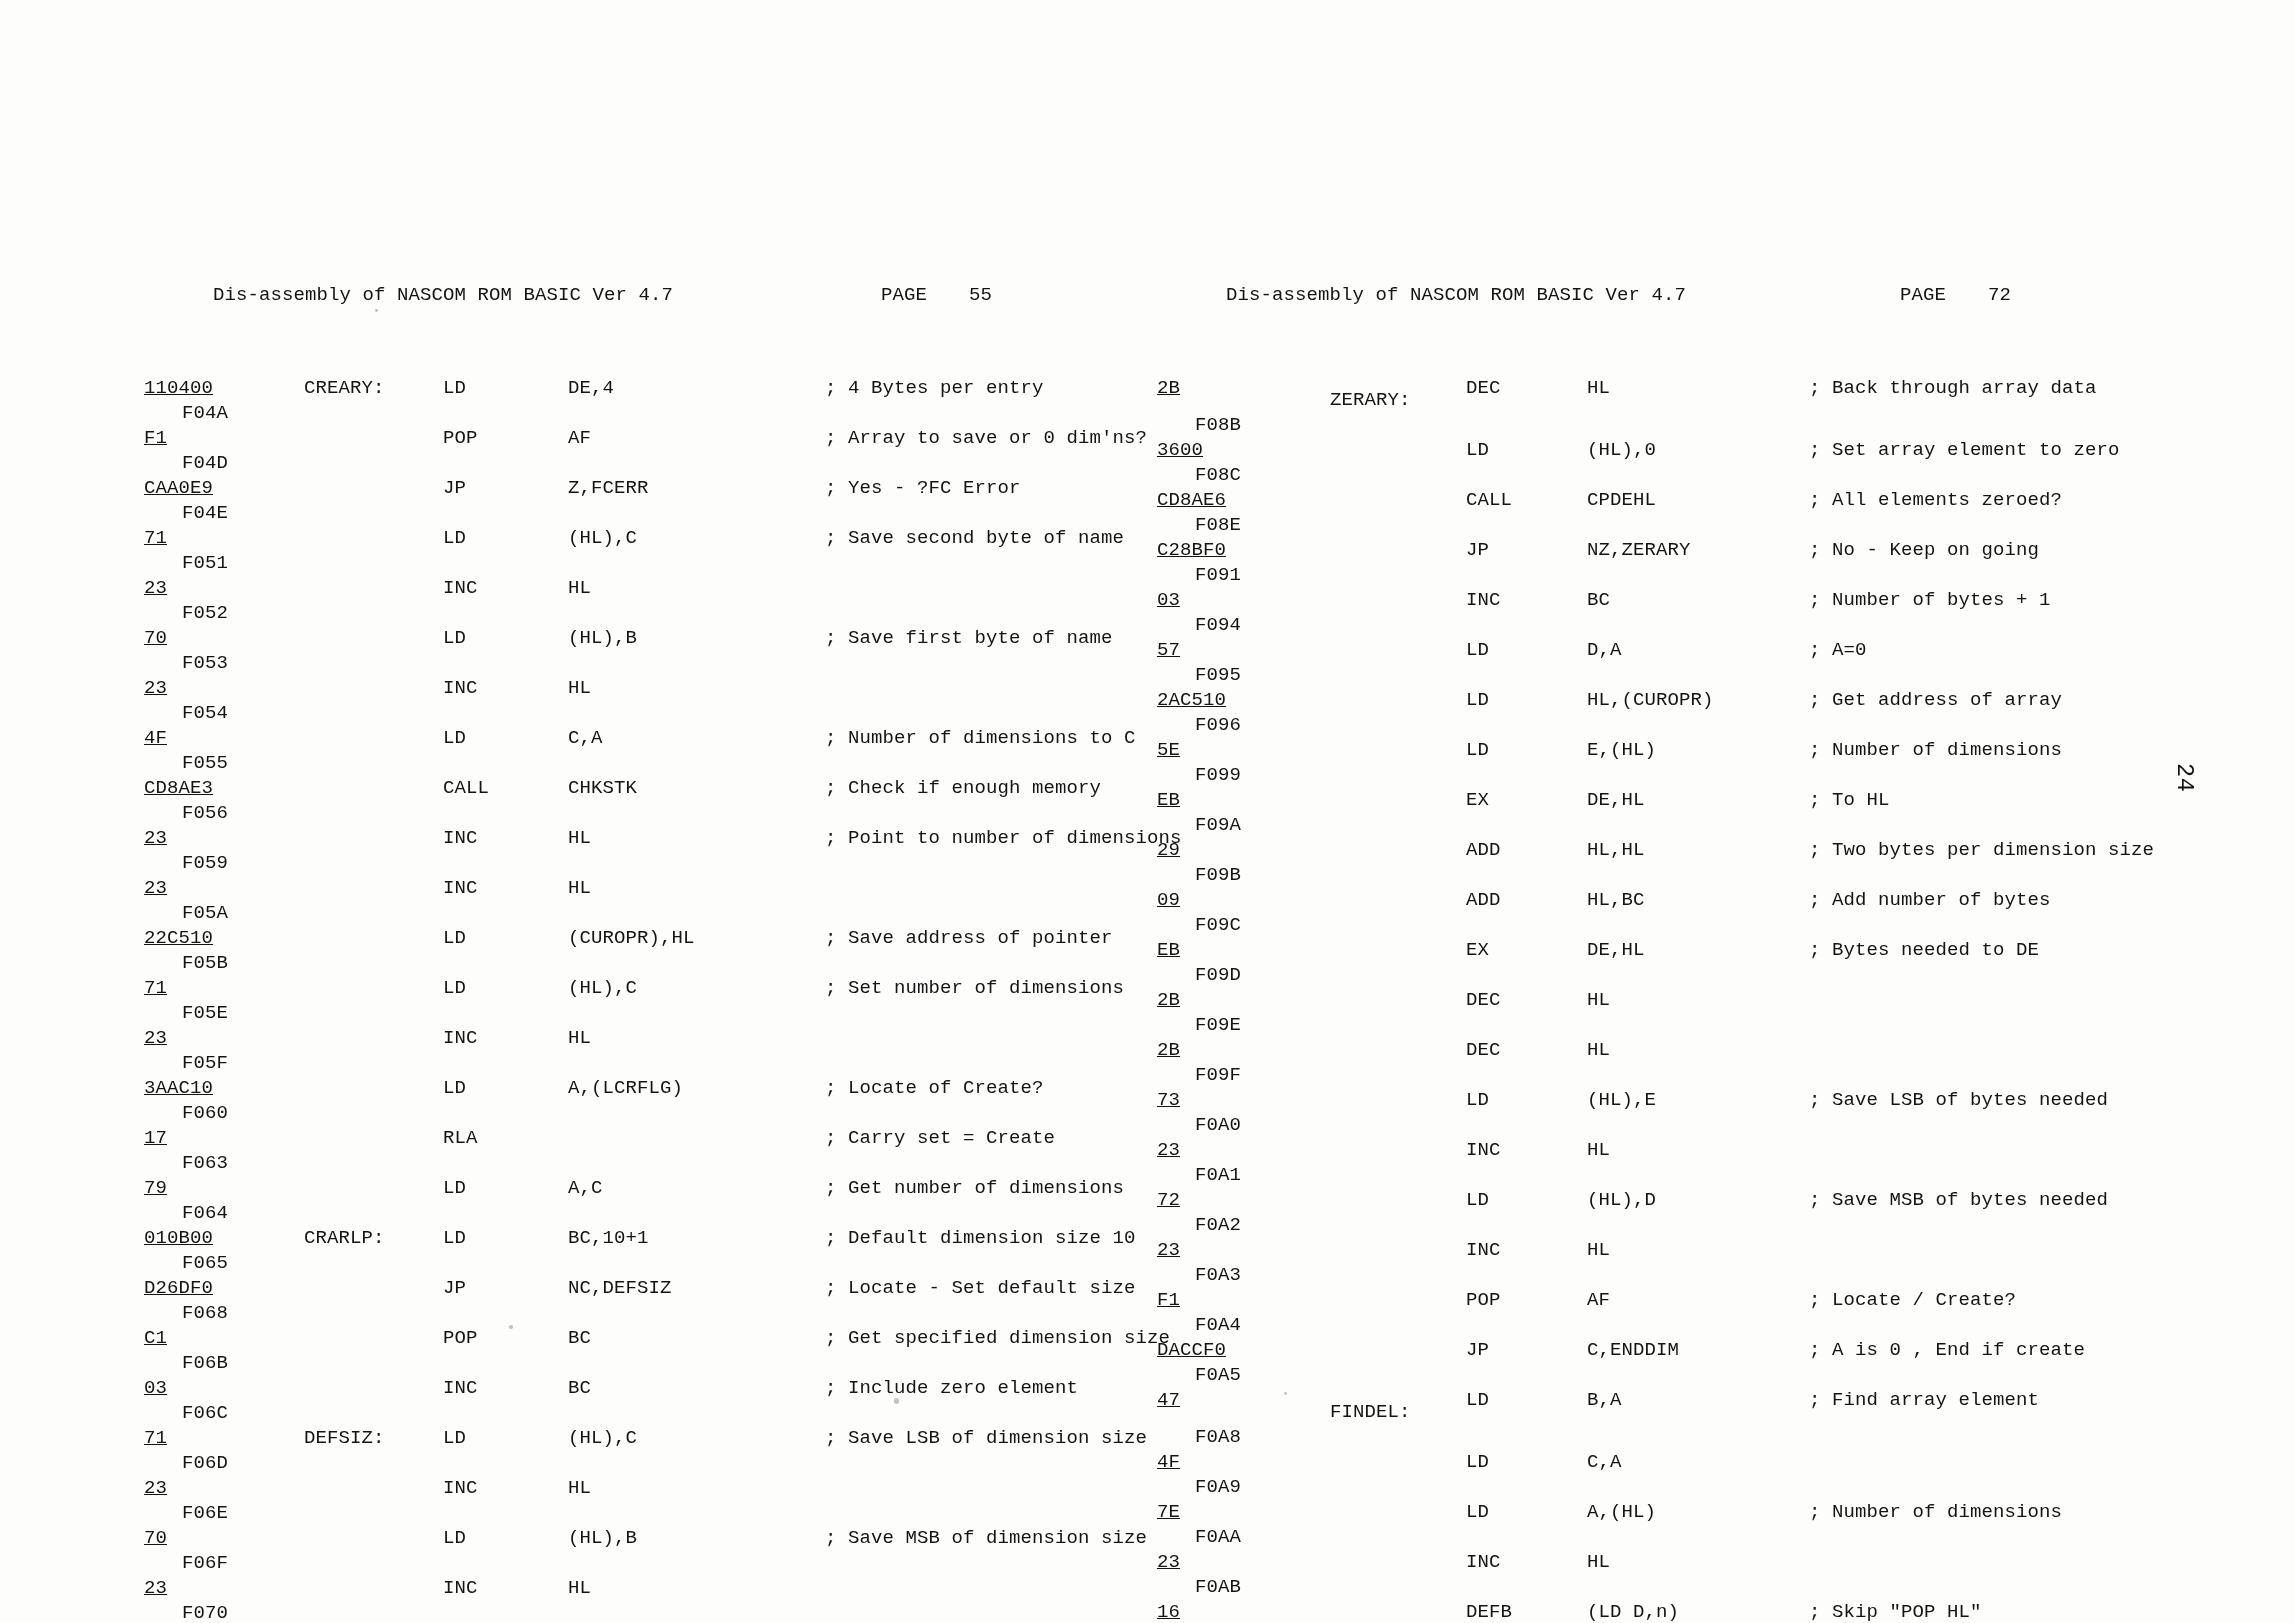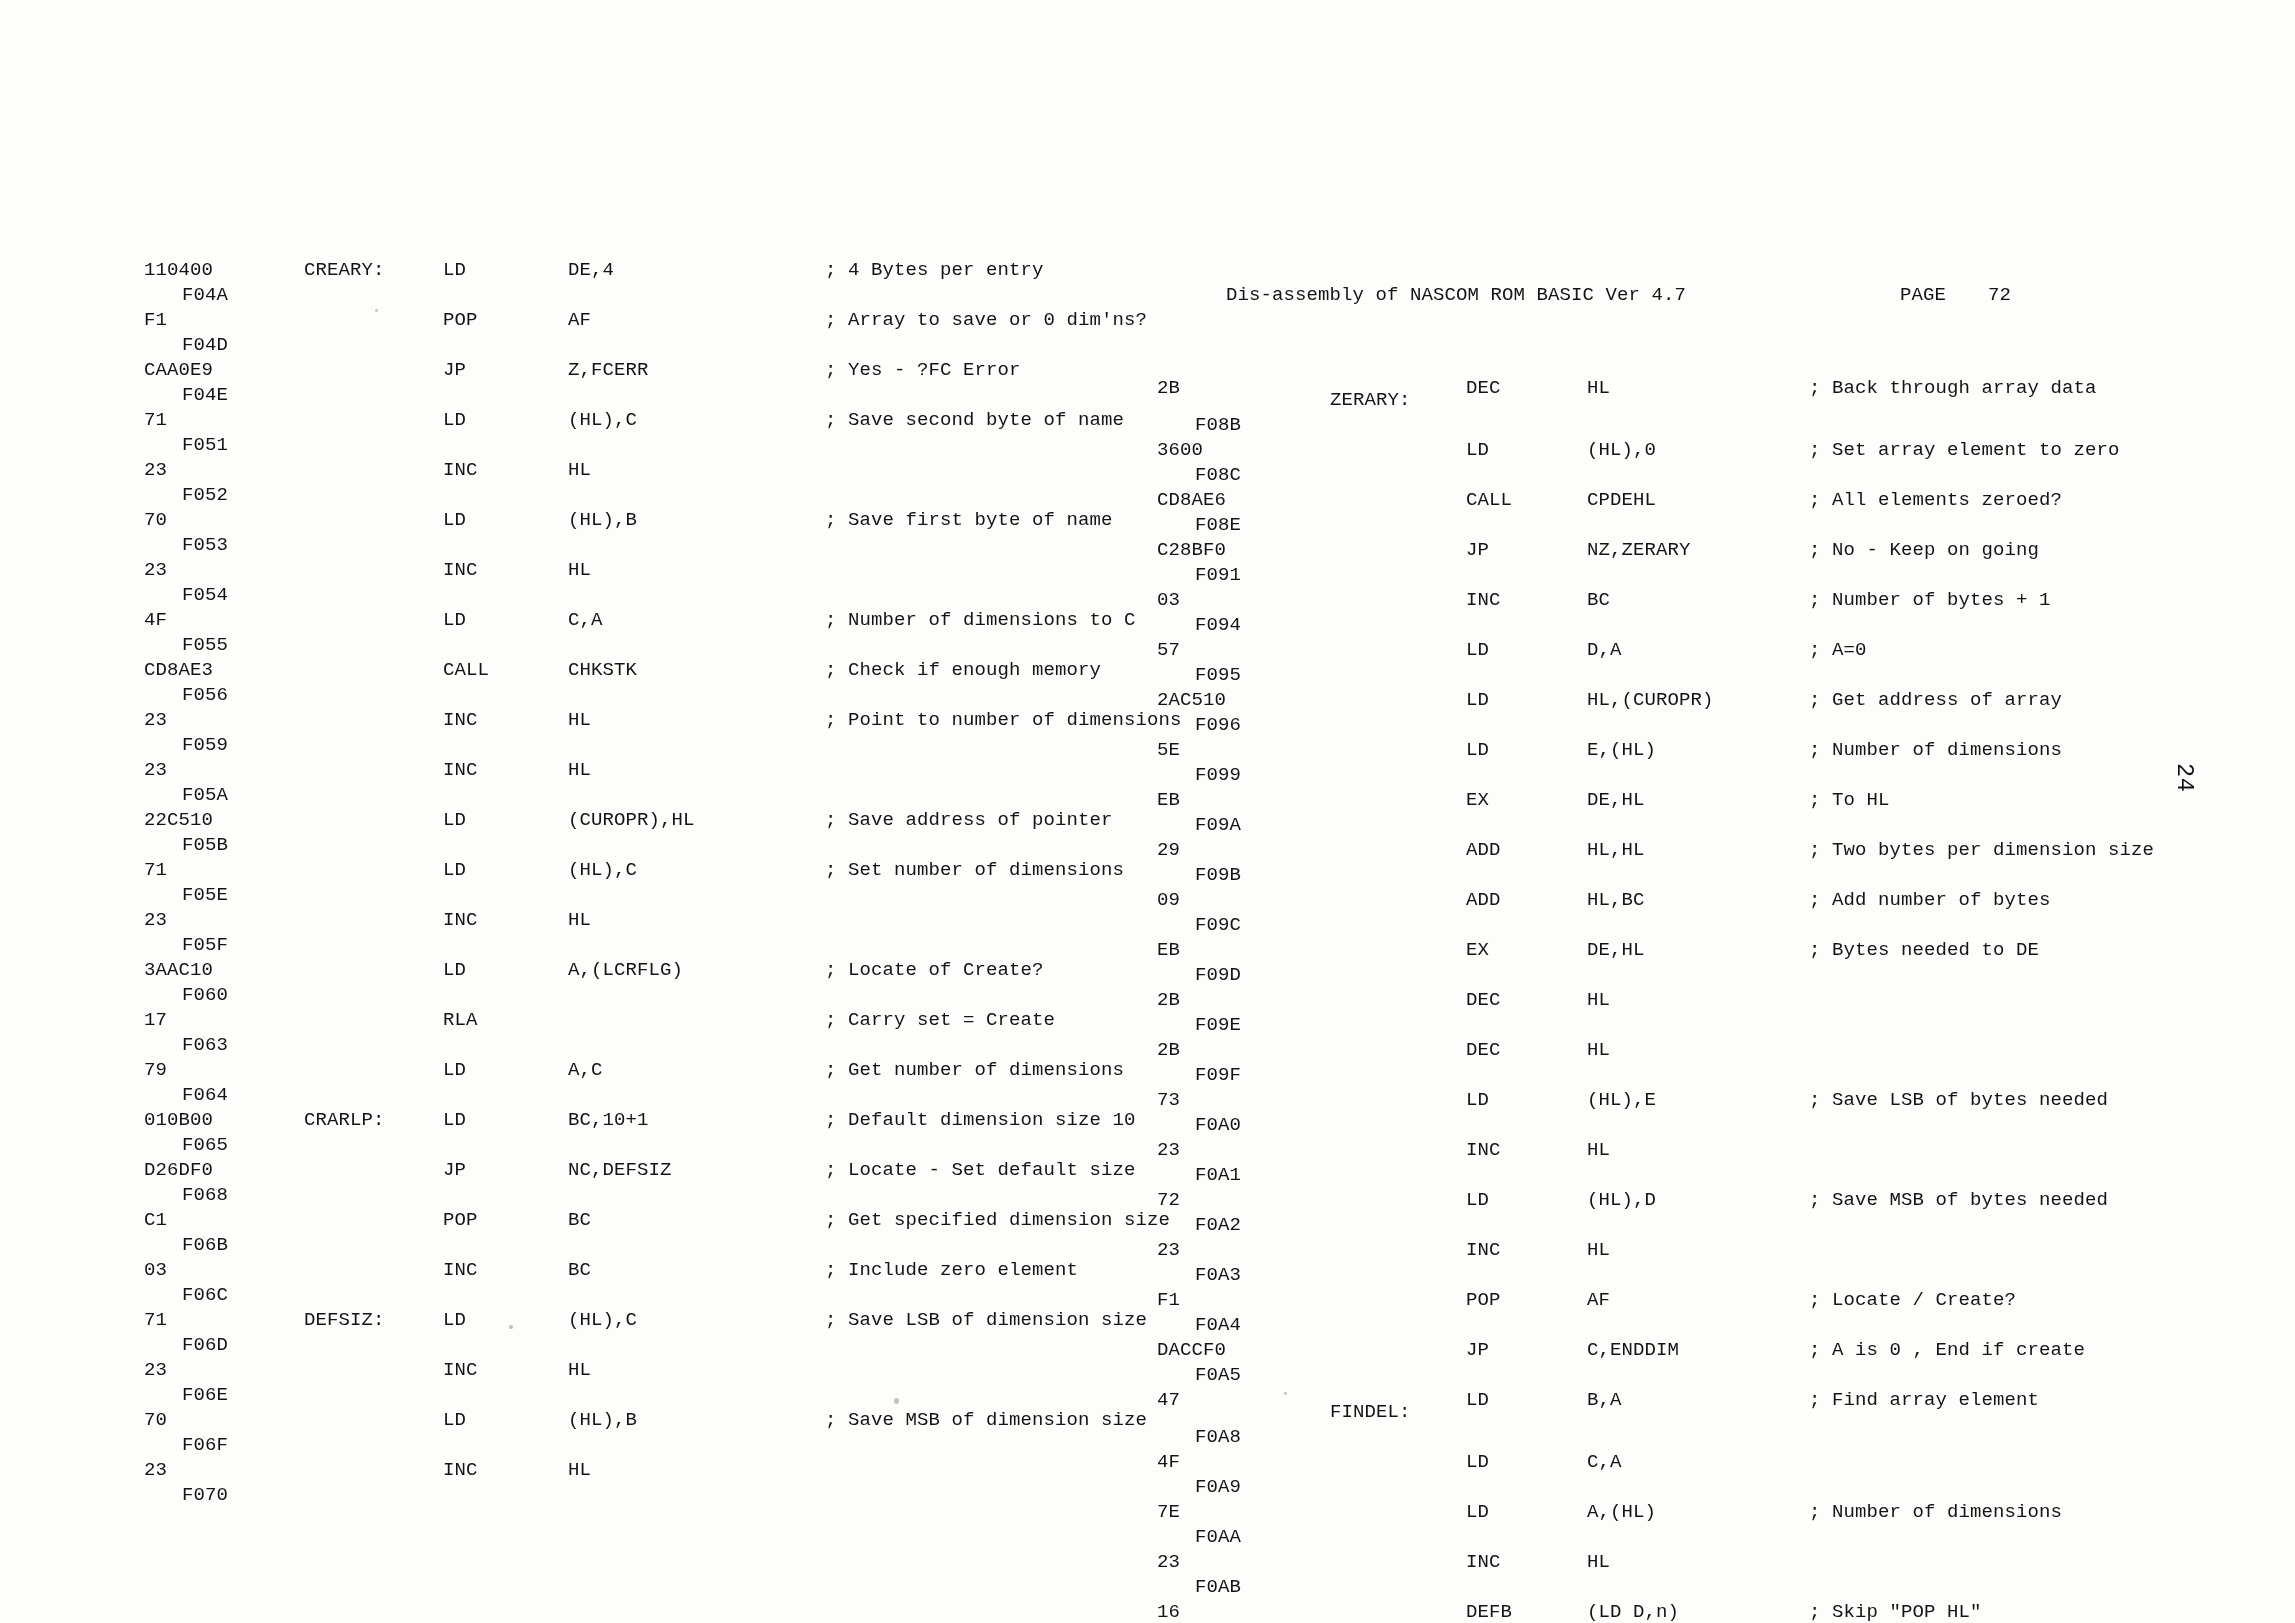--- a/index.html
+++ b/index.html
@@ -60,21 +60,21 @@
     white-space: pre;
     margin-left: 38px;
   }
   .c {
     display: inline-block;
     white-space: pre;
     vertical-align: top;
     overflow: visible;
   }
   .c-addr   { width: 69px; }
-  .c-hex    { width: 160px; }
+  .c-hex    { width: 160px; text-decoration: underline; }
   .c-label  { width: 139px; }
   .c-mnem   { width: 105px; }
   .c-oper   { width: 257px; margin-left: 20px; }
   .c-cmt    { width: auto; }
 
   
   #col-right .c-hex   { width: 173px; }
   #col-right .c-label { width: 136px; margin-top: 12px; }
   #col-right .c-mnem  { width: 101px; }
   #col-right .c-oper  { width: 222px; }
@@ -101,20 +101,23 @@
   }
 </style>
 </head>
 <body>
 
 <div id="page"></div>
 
 <div class="sheet">
 
   <div class="column" id="col-left">
+    <div class="doc-header">
+      <span class="hdr-title">Dis-assembly of NASCOM ROM BASIC Ver 4.7</span><span style="display:inline-block;width:208px"></span><span class="hdr-page-label">PAGE</span><span style="display:inline-block;width:42px"></span><span class="hdr-page-num">55</span>
+    </div>
     <div class="listing" id="listing-left"><span class="c c-hex">110400</span><span class="c c-label">CREARY:</span><span class="c c-mnem">LD</span><span class="c c-oper">DE,4</span><span class="c c-cmt">; 4 Bytes per entry</span><div class="row"><span class="c c-addr">F04A</span></div><span class="c c-hex">F1</span><span class="c c-label"></span><span class="c c-mnem">POP</span><span class="c c-oper">AF</span><span class="c c-cmt">; Array to save or 0 dim'ns?</span><div class="row"><span class="c c-addr">F04D</span></div><span class="c c-hex">CAA0E9</span><span class="c c-label"></span><span class="c c-mnem">JP</span><span class="c c-oper">Z,FCERR</span><span class="c c-cmt">; Yes - ?FC Error</span><div class="row"><span class="c c-addr">F04E</span></div><span class="c c-hex">71</span><span class="c c-label"></span><span class="c c-mnem">LD</span><span class="c c-oper">(HL),C</span><span class="c c-cmt">; Save second byte of name</span><div class="row"><span class="c c-addr">F051</span></div><span class="c c-hex">23</span><span class="c c-label"></span><span class="c c-mnem">INC</span><span class="c c-oper">HL</span><span class="c c-cmt"></span><div class="row"><span class="c c-addr">F052</span></div><span class="c c-hex">70</span><span class="c c-label"></span><span class="c c-mnem">LD</span><span class="c c-oper">(HL),B</span><span class="c c-cmt">; Save first byte of name</span><div class="row"><span class="c c-addr">F053</span></div><span class="c c-hex">23</span><span class="c c-label"></span><span class="c c-mnem">INC</span><span class="c c-oper">HL</span><span class="c c-cmt"></span><div class="row"><span class="c c-addr">F054</span></div><span class="c c-hex">4F</span><span class="c c-label"></span><span class="c c-mnem">LD</span><span class="c c-oper">C,A</span><span class="c c-cmt">; Number of dimensions to C</span><div class="row"><span class="c c-addr">F055</span></div><span class="c c-hex">CD8AE3</span><span class="c c-label"></span><span class="c c-mnem">CALL</span><span class="c c-oper">CHKSTK</span><span class="c c-cmt">; Check if enough memory</span><div class="row"><span class="c c-addr">F056</span></div><span class="c c-hex">23</span><span class="c c-label"></span><span class="c c-mnem">INC</span><span class="c c-oper">HL</span><span class="c c-cmt">; Point to number of dimensions</span><div class="row"><span class="c c-addr">F059</span></div><span class="c c-hex">23</span><span class="c c-label"></span><span class="c c-mnem">INC</span><span class="c c-oper">HL</span><span class="c c-cmt"></span><div class="row"><span class="c c-addr">F05A</span></div><span class="c c-hex">22C510</span><span class="c c-label"></span><span class="c c-mnem">LD</span><span class="c c-oper">(CUROPR),HL</span><span class="c c-cmt">; Save address of pointer</span><div class="row"><span class="c c-addr">F05B</span></div><span class="c c-hex">71</span><span class="c c-label"></span><span class="c c-mnem">LD</span><span class="c c-oper">(HL),C</span><span class="c c-cmt">; Set number of dimensions</span><div class="row"><span class="c c-addr">F05E</span></div><span class="c c-hex">23</span><span class="c c-label"></span><span class="c c-mnem">INC</span><span class="c c-oper">HL</span><span class="c c-cmt"></span><div class="row"><span class="c c-addr">F05F</span></div><span class="c c-hex">3AAC10</span><span class="c c-label"></span><span class="c c-mnem">LD</span><span class="c c-oper">A,(LCRFLG)</span><span class="c c-cmt">; Locate of Create?</span><div class="row"><span class="c c-addr">F060</span></div><span class="c c-hex">17</span><span class="c c-label"></span><span class="c c-mnem">RLA</span><span class="c c-oper"></span><span class="c c-cmt">; Carry set = Create</span><div class="row"><span class="c c-addr">F063</span></div><span class="c c-hex">79</span><span class="c c-label"></span><span class="c c-mnem">LD</span><span class="c c-oper">A,C</span><span class="c c-cmt">; Get number of dimensions</span><div class="row"><span class="c c-addr">F064</span></div><span class="c c-hex">010B00</span><span class="c c-label">CRARLP:</span><span class="c c-mnem">LD</span><span class="c c-oper">BC,10+1</span><span class="c c-cmt">; Default dimension size 10</span><div class="row"><span class="c c-addr">F065</span></div><span class="c c-hex">D26DF0</span><span class="c c-label"></span><span class="c c-mnem">JP</span><span class="c c-oper">NC,DEFSIZ</span><span class="c c-cmt">; Locate - Set default size</span><div class="row"><span class="c c-addr">F068</span></div><span class="c c-hex">C1</span><span class="c c-label"></span><span class="c c-mnem">POP</span><span class="c c-oper">BC</span><span class="c c-cmt">; Get specified dimension size</span><div class="row"><span class="c c-addr">F06B</span></div><span class="c c-hex">03</span><span class="c c-label"></span><span class="c c-mnem">INC</span><span class="c c-oper">BC</span><span class="c c-cmt">; Include zero element</span><div class="row"><span class="c c-addr">F06C</span></div><span class="c c-hex">71</span><span class="c c-label">DEFSIZ:</span><span class="c c-mnem">LD</span><span class="c c-oper">(HL),C</span><span class="c c-cmt">; Save LSB of dimension size</span><div class="row"><span class="c c-addr">F06D</span></div><span class="c c-hex">23</span><span class="c c-label"></span><span class="c c-mnem">INC</span><span class="c c-oper">HL</span><span class="c c-cmt"></span><div class="row"><span class="c c-addr">F06E</span></div><span class="c c-hex">70</span><span class="c c-label"></span><span class="c c-mnem">LD</span><span class="c c-oper">(HL),B</span><span class="c c-cmt">; Save MSB of dimension size</span><div class="row"><span class="c c-addr">F06F</span></div><span class="c c-hex">23</span><span class="c c-label"></span><span class="c c-mnem">INC</span><span class="c c-oper">HL</span><span class="c c-cmt"></span><div class="row"><span class="c c-addr">F070</span></div><span class="c c-label"></span><span class="c c-label"></span><span class="c c-label"></span><span class="c c-label"></span><span class="c c-label"></span><span class="c c-label"></span><span class="c c-label"></span><span class="c c-label"></span><span class="c c-label"></span><span class="c c-label"></span><span class="c c-label"></span><span class="c c-label"></span><span class="c c-cmt"></span><span class="c c-label"></span><span class="c c-label"></span><span class="c c-label"></span><span class="c c-label"></span></div>
   </div>
 
   <div class="column" id="col-right">
     <div class="doc-header">
       <span class="hdr-title">Dis-assembly of NASCOM ROM BASIC Ver 4.7</span><span style="display:inline-block;width:214px"></span><span class="hdr-page-label">PAGE</span><span style="display:inline-block;width:42px"></span><span class="hdr-page-num">72</span>
     </div>
     <div class="listing" id="listing-right"><span class="c c-hex">2B</span><span class="c c-label">ZERARY:</span><span class="c c-mnem">DEC</span><span class="c c-oper">HL</span><span class="c c-cmt">; Back through array data</span><div class="row"><span class="c c-addr">F08B</span></div><span class="c c-hex">3600</span><span class="c c-label"></span><span class="c c-mnem">LD</span><span class="c c-oper">(HL),0</span><span class="c c-cmt">; Set array element to zero</span><div class="row"><span class="c c-addr">F08C</span></div><span class="c c-hex">CD8AE6</span><span class="c c-label"></span><span class="c c-mnem">CALL</span><span class="c c-oper">CPDEHL</span><span class="c c-cmt">; All elements zeroed?</span><div class="row"><span class="c c-addr">F08E</span></div><span class="c c-hex">C28BF0</span><span class="c c-label"></span><span class="c c-mnem">JP</span><span class="c c-oper">NZ,ZERARY</span><span class="c c-cmt">; No - Keep on going</span><div class="row"><span class="c c-addr">F091</span></div><span class="c c-hex">03</span><span class="c c-label"></span><span class="c c-mnem">INC</span><span class="c c-oper">BC</span><span class="c c-cmt">; Number of bytes + 1</span><div class="row"><span class="c c-addr">F094</span></div><span class="c c-hex">57</span><span class="c c-label"></span><span class="c c-mnem">LD</span><span class="c c-oper">D,A</span><span class="c c-cmt">; A=0</span><div class="row"><span class="c c-addr">F095</span></div><span class="c c-hex">2AC510</span><span class="c c-label"></span><span class="c c-mnem">LD</span><span class="c c-oper">HL,(CUROPR)</span><span class="c c-cmt">; Get address of array</span><div class="row"><span class="c c-addr">F096</span></div><span class="c c-hex">5E</span><span class="c c-label"></span><span class="c c-mnem">LD</span><span class="c c-oper">E,(HL)</span><span class="c c-cmt">; Number of dimensions</span><div class="row"><span class="c c-addr">F099</span></div><span class="c c-hex">EB</span><span class="c c-label"></span><span class="c c-mnem">EX</span><span class="c c-oper">DE,HL</span><span class="c c-cmt">; To HL</span><div class="row"><span class="c c-addr">F09A</span></div><span class="c c-hex">29</span><span class="c c-label"></span><span class="c c-mnem">ADD</span><span class="c c-oper">HL,HL</span><span class="c c-cmt">; Two bytes per dimension size</span><div class="row"><span class="c c-addr">F09B</span></div><span class="c c-hex">09</span><span class="c c-label"></span><span class="c c-mnem">ADD</span><span class="c c-oper">HL,BC</span><span class="c c-cmt">; Add number of bytes</span><div class="row"><span class="c c-addr">F09C</span></div><span class="c c-hex">EB</span><span class="c c-label"></span><span class="c c-mnem">EX</span><span class="c c-oper">DE,HL</span><span class="c c-cmt">; Bytes needed to DE</span><div class="row"><span class="c c-addr">F09D</span></div><span class="c c-hex">2B</span><span class="c c-label"></span><span class="c c-mnem">DEC</span><span class="c c-oper">HL</span><span class="c c-cmt"></span><div class="row"><span class="c c-addr">F09E</span></div><span class="c c-hex">2B</span><span class="c c-label"></span><span class="c c-mnem">DEC</span><span class="c c-oper">HL</span><span class="c c-cmt"></span><div class="row"><span class="c c-addr">F09F</span></div><span class="c c-hex">73</span><span class="c c-label"></span><span class="c c-mnem">LD</span><span class="c c-oper">(HL),E</span><span class="c c-cmt">; Save LSB of bytes needed</span><div class="row"><span class="c c-addr">F0A0</span></div><span class="c c-hex">23</span><span class="c c-label"></span><span class="c c-mnem">INC</span><span class="c c-oper">HL</span><span class="c c-cmt"></span><div class="row"><span class="c c-addr">F0A1</span></div><span class="c c-hex">72</span><span class="c c-label"></span><span class="c c-mnem">LD</span><span class="c c-oper">(HL),D</span><span class="c c-cmt">; Save MSB of bytes needed</span><div class="row"><span class="c c-addr">F0A2</span></div><span class="c c-hex">23</span><span class="c c-label"></span><span class="c c-mnem">INC</span><span class="c c-oper">HL</span><span class="c c-cmt"></span><div class="row"><span class="c c-addr">F0A3</span></div><span class="c c-hex">F1</span><span class="c c-label"></span><span class="c c-mnem">POP</span><span class="c c-oper">AF</span><span class="c c-cmt">; Locate / Create?</span><div class="row"><span class="c c-addr">F0A4</span></div><span class="c c-hex">DACCF0</span><span class="c c-label"></span><span class="c c-mnem">JP</span><span class="c c-oper">C,ENDDIM</span><span class="c c-cmt">; A is 0 , End if create</span><div class="row"><span class="c c-addr">F0A5</span></div><span class="c c-hex">47</span><span class="c c-label">FINDEL:</span><span class="c c-mnem">LD</span><span class="c c-oper">B,A</span><span class="c c-cmt">; Find array element</span><div class="row"><span class="c c-addr">F0A8</span></div><span class="c c-hex">4F</span><span class="c c-label"></span><span class="c c-mnem">LD</span><span class="c c-oper">C,A</span><span class="c c-cmt"></span><div class="row"><span class="c c-addr">F0A9</span></div><span class="c c-hex">7E</span><span class="c c-label"></span><span class="c c-mnem">LD</span><span class="c c-oper">A,(HL)</span><span class="c c-cmt">; Number of dimensions</span><div class="row"><span class="c c-addr">F0AA</span></div><span class="c c-hex">23</span><span class="c c-label"></span><span class="c c-mnem">INC</span><span class="c c-oper">HL</span><span class="c c-cmt"></span><div class="row"><span class="c c-addr">F0AB</span></div><span class="c c-hex">16</span><span class="c c-label"></span><span class="c c-mnem">DEFB</span><span class="c c-oper">(LD D,n)</span><span class="c c-cmt">; Skip "POP HL"</span><div class="row"><span class="c c-addr">F0AC</span></div><span class="c c-label"></span><span class="c c-label"></span><span class="c c-cmt"></span><span class="c c-label"></span><span class="c c-label"></span><span class="c c-cmt"></span><span class="c c-label"></span><span class="c c-label"></span><span class="c c-label"></span><span class="c c-label"></span><span class="c c-label"></span><span class="c c-label"></span><span class="c c-label"></span><span class="c c-label"></span><span class="c c-label"></span><span class="c c-label"></span><span class="c c-label"></span><span class="c c-label"></span><span class="c c-label"></span><span class="c c-label"></span><span class="c c-label"></span><span class="c c-cmt"></span><span class="c c-label"></span><span class="c c-label"></span><span class="c c-label"></span><span class="c c-label"></span><span class="c c-oper"></span><span class="c c-cmt"></span></div>
   </div>
 

